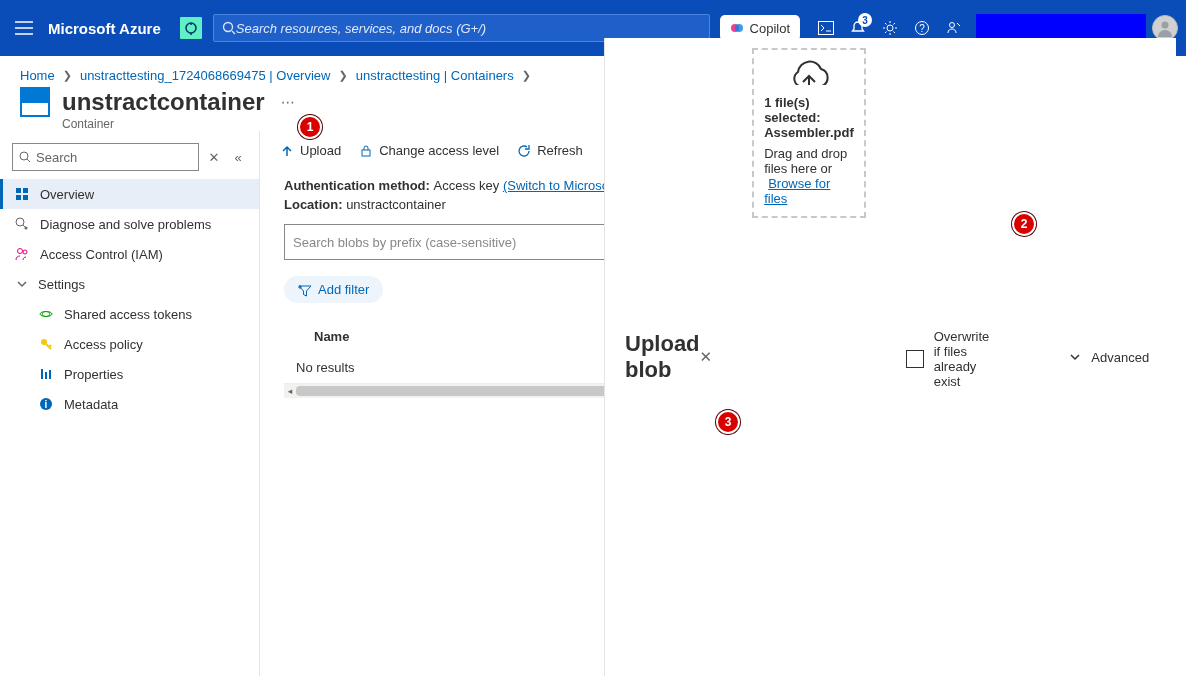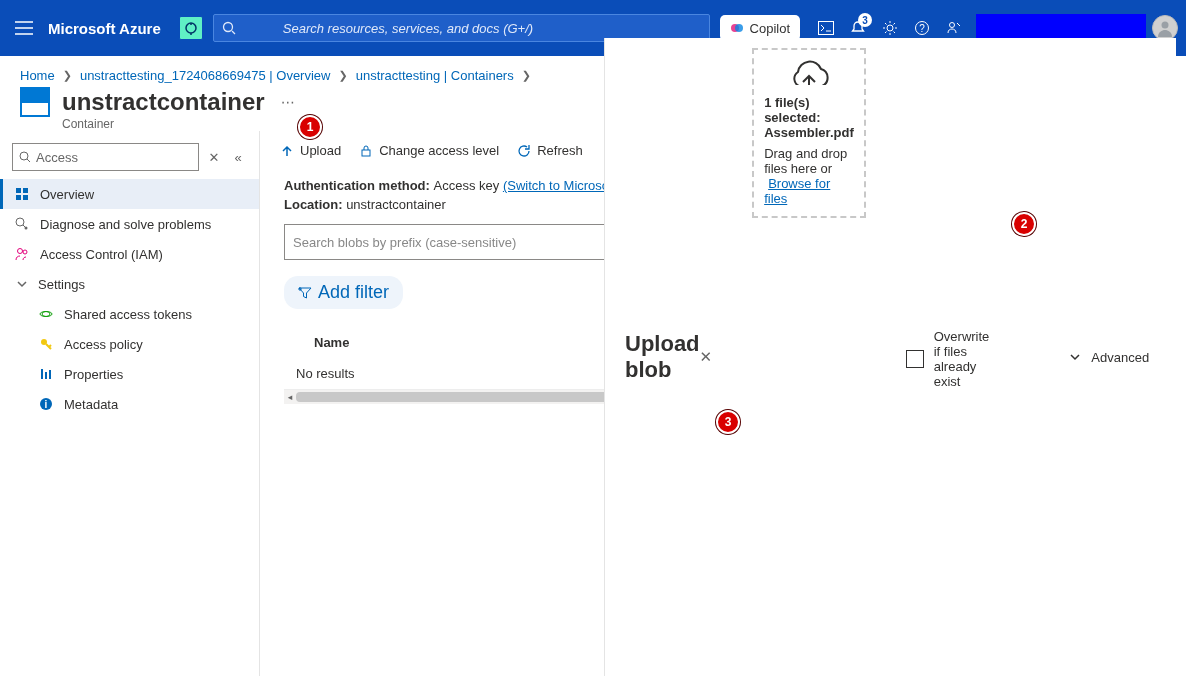--- a/index.html
+++ b/index.html
@@ -4,21 +4,21 @@
 <style>
 * { margin:0; padding:0; box-sizing:border-box; font-family:"Segoe UI",Arial,sans-serif; }
 body { width:1186px; height:676px; overflow:hidden; background:#fff; position:relative; }
 
 
 .topbar { height:56px; background:#0a4db8; display:flex; align-items:center; color:#fff; }
 .hamburger { width:48px; display:flex; align-items:center; justify-content:center; }
 .brand { font-size:15px; font-weight:600; padding-right:18px; }
 .green-btn { width:24px; height:24px; background:#5ff0c5; border:1px solid #0a4db8; border-radius:2px; display:flex; align-items:center; justify-content:center; margin-right:10px; }
 .search-wrap { flex:1; display:flex; align-items:center; background:#1f5fc9; border:1px solid #4a86e0; border-radius:2px; height:28px; padding:0 8px; color:#e0e9fa; }
-.search-wrap input { flex:1; background:transparent; border:none; outline:none; color:#e0e9fa; font-size:13px; font-style:italic;margin-left:47px; }
+.search-wrap input { flex:1; background:transparent; border:none; outline:none; color:#e0e9fa; font-size:13px; font-style:italic; }
 .search-wrap input::placeholder { color:#e0e9fa; font-style:italic; }
 .copilot-btn { height:26px; background:#fff; border-radius:5px; padding:0 10px; display:flex; align-items:center; gap:6px; margin-left:10px; margin-right:10px; color:#333; font-size:13px; }
 .topicons { display:flex; align-items:center; }
 .topicons .ic { width:32px; height:38px; display:flex; align-items:center; justify-content:center; position:relative; }
 .bell-badge { position:absolute; top:4px; right:2px; background:#fff; color:#0a4db8; border-radius:50%; width:14px; height:14px; font-size:10px; font-weight:600; display:flex; align-items:center; justify-content:center; }
 .redacted { width:170px; height:28px; background:#0000ff; margin:0 6px; }
 .avatar { width:26px; height:26px; border-radius:50%; background:#d0d0d0; border:1px solid #bbb; margin-right:8px; display:flex; align-items:center; justify-content:center; }
 
 
 .crumbs { padding:12px 20px 4px 20px; font-size:13px; color:#0067b8; display:flex; align-items:center; gap:8px; }
@@ -53,21 +53,21 @@
 .toolbar { display:flex; align-items:center; gap:18px; padding:12px 20px 12px 0; margin-left:20px; border-bottom:0; font-size:13px; color:#323130; }
 .tool-btn { display:flex; align-items:center; gap:6px; cursor:pointer; }
 .tool-btn .ti { color:#0067b8; }
 
 
 .content { padding:6px 20px 0 4px; margin-left:20px; }
 .auth-line, .loc-line { font-size:13px; color:#323130; padding:2px 0; }
 .auth-line b, .loc-line b { font-weight:600; }
 .auth-line a { color:#0067b8; }
 .search-blobs { margin-top:10px; height:36px; border:1px solid #8a8886; padding:0 8px; font-size:13px; color:#888; display:flex; align-items:center; width:460px; }
-.add-filter { margin-top:16px; display:inline-flex; align-items:center; gap:6px; background:#eef4fb; border-radius:14px; padding:6px 14px; font-size:18px; color:#0067b8; }
+.add-filter { margin-top:16px; display:inline-flex; align-items:flex-end; gap:6px; background:#eef4fb; border-radius:14px; padding:6px 14px; font-size:13px; color:#0067b8; }
 .table-head { margin-top:18px; padding:8px 30px; font-size:13px; font-weight:600; color:#323130; }
 .no-results { padding:8px 12px; font-size:13px; color:#323130; border-bottom:1px solid #ededed; }
 .hscroll-track { margin-top:0; height:14px; background:#f3f2f1; position:relative; width:460px; }
 .hscroll-thumb { position:absolute; left:12px; top:2px; height:10px; background:#c8c8c8; width:330px; border-radius:4px;}
 .hscroll-arrow-l, .hscroll-arrow-r { position:absolute; top:0; width:12px; height:14px; display:flex; align-items:center; justify-content:center; font-size:9px; color:#666;}
 .hscroll-arrow-l{left:0;} .hscroll-arrow-r{right:0;}
 
 
 .side-panel { position:absolute; right:10px; top:38px; width:572px; bottom:0; background:#fff; border-left:1px solid #e4e4e4; display:flex; }
 .sp-head { display:flex; align-items:center; justify-content:space-between; padding:14px 20px; }
@@ -181,21 +181,21 @@
 <div class="psub" style="padding-left:20px;">Container</div>
 
 <div class="main">
   <div class="sidebar">
     <div class="side-search-row">
       <div class="side-search">
         <svg width="13" height="13">
             <circle cx="5" cy="5" r="4" fill="none" stroke="#666"></circle>
             <path d="M8 8l3 3" stroke="#666"></path>
           </svg>
-        <span style="margin-left:4px;">Access</span>
+        <span style="margin-left:4px;">Search</span>
       </div>
       <div class="side-x">✕</div>
       <div class="side-collapse">«</div>
     </div>
 
     <div class="nav-item active">
       <span class="nicon">
           <svg width="14" height="14">
             <rect x="1" y="1" width="5" height="5" fill="#0067b8"></rect>
             <rect x="8" y="1" width="5" height="5" fill="#0067b8"></rect>

